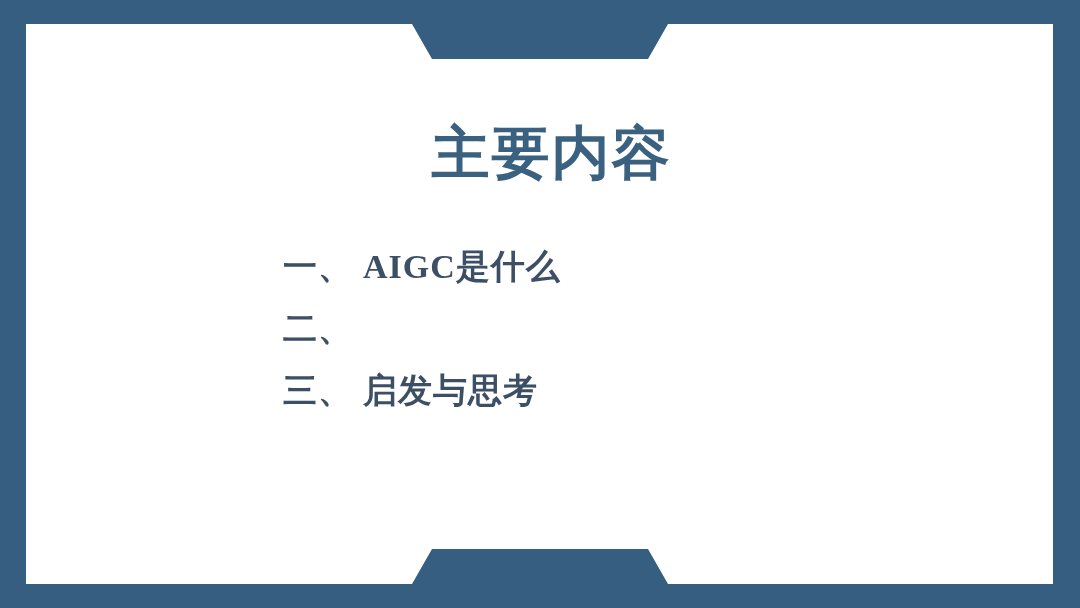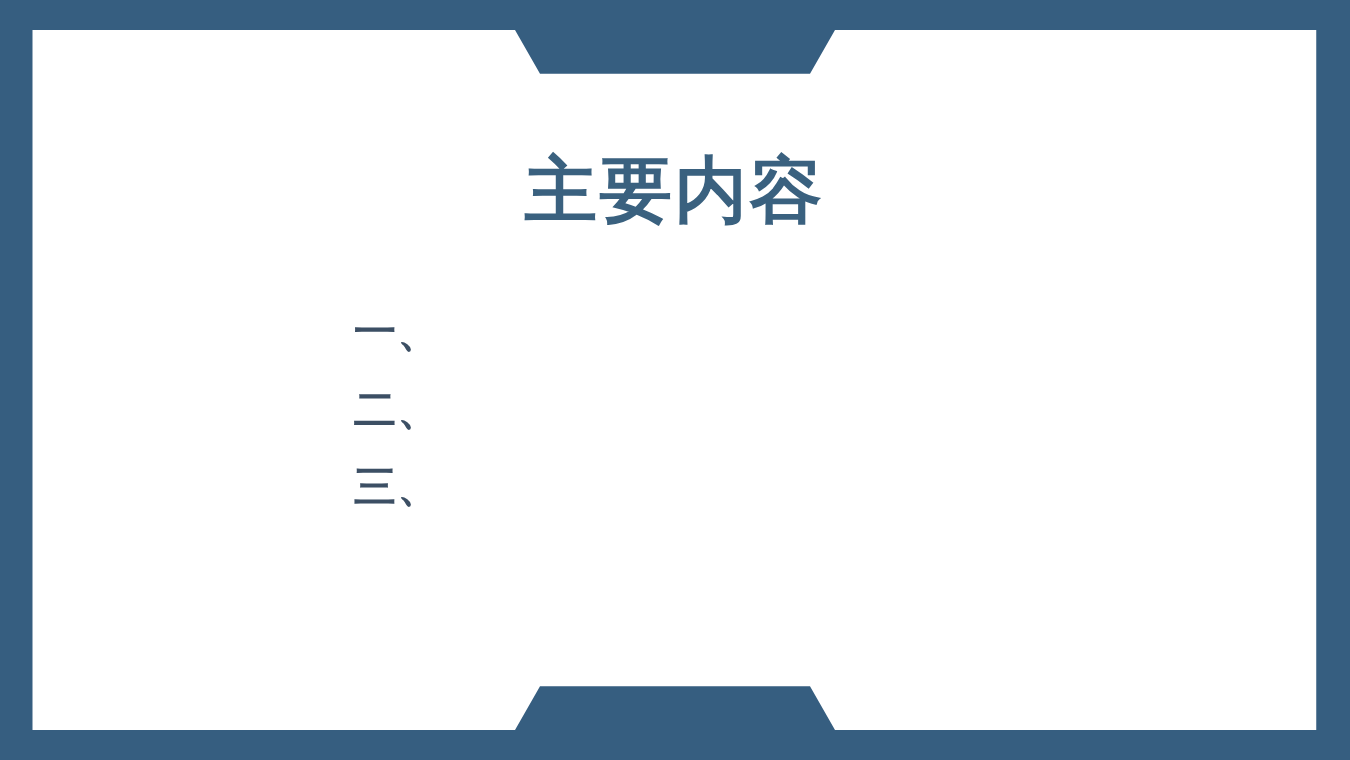--- a/index.html
+++ b/index.html
@@ -42,20 +42,21 @@
     top: 100px;
     width: 1027px;
     text-align: center;
     font-family: "Liberation Sans", "DejaVu Sans", sans-serif;
     font-weight: bold;
     font-size: 58px;
     line-height: 1.0;
     letter-spacing: 2px;
     color: #3A617F;
     white-space: nowrap;
+    padding-left: 12px;
   }
 
   .agenda {
     position: absolute;
     left: 257px;
     top: 212px;
     width: 760px;
   }
 
   .agenda-item {
@@ -93,25 +94,27 @@
   </svg>
 
   <div class="content">
 
     <div class="slide-title">主要内容</div>
 
     <div class="agenda">
 
       <div class="agenda-item">
         <span class="agenda-marker">一、</span>
+        <span class="agenda-text">AIGC是什么</span>
       </div>
 
       <div class="agenda-item">
         <span class="agenda-marker">二、</span>
       </div>
 
       <div class="agenda-item">
         <span class="agenda-marker">三、</span>
+        <span class="agenda-text">启发与思考</span>
       </div>
 
     </div>
   </div>
 </div>
 
 </body></html>

